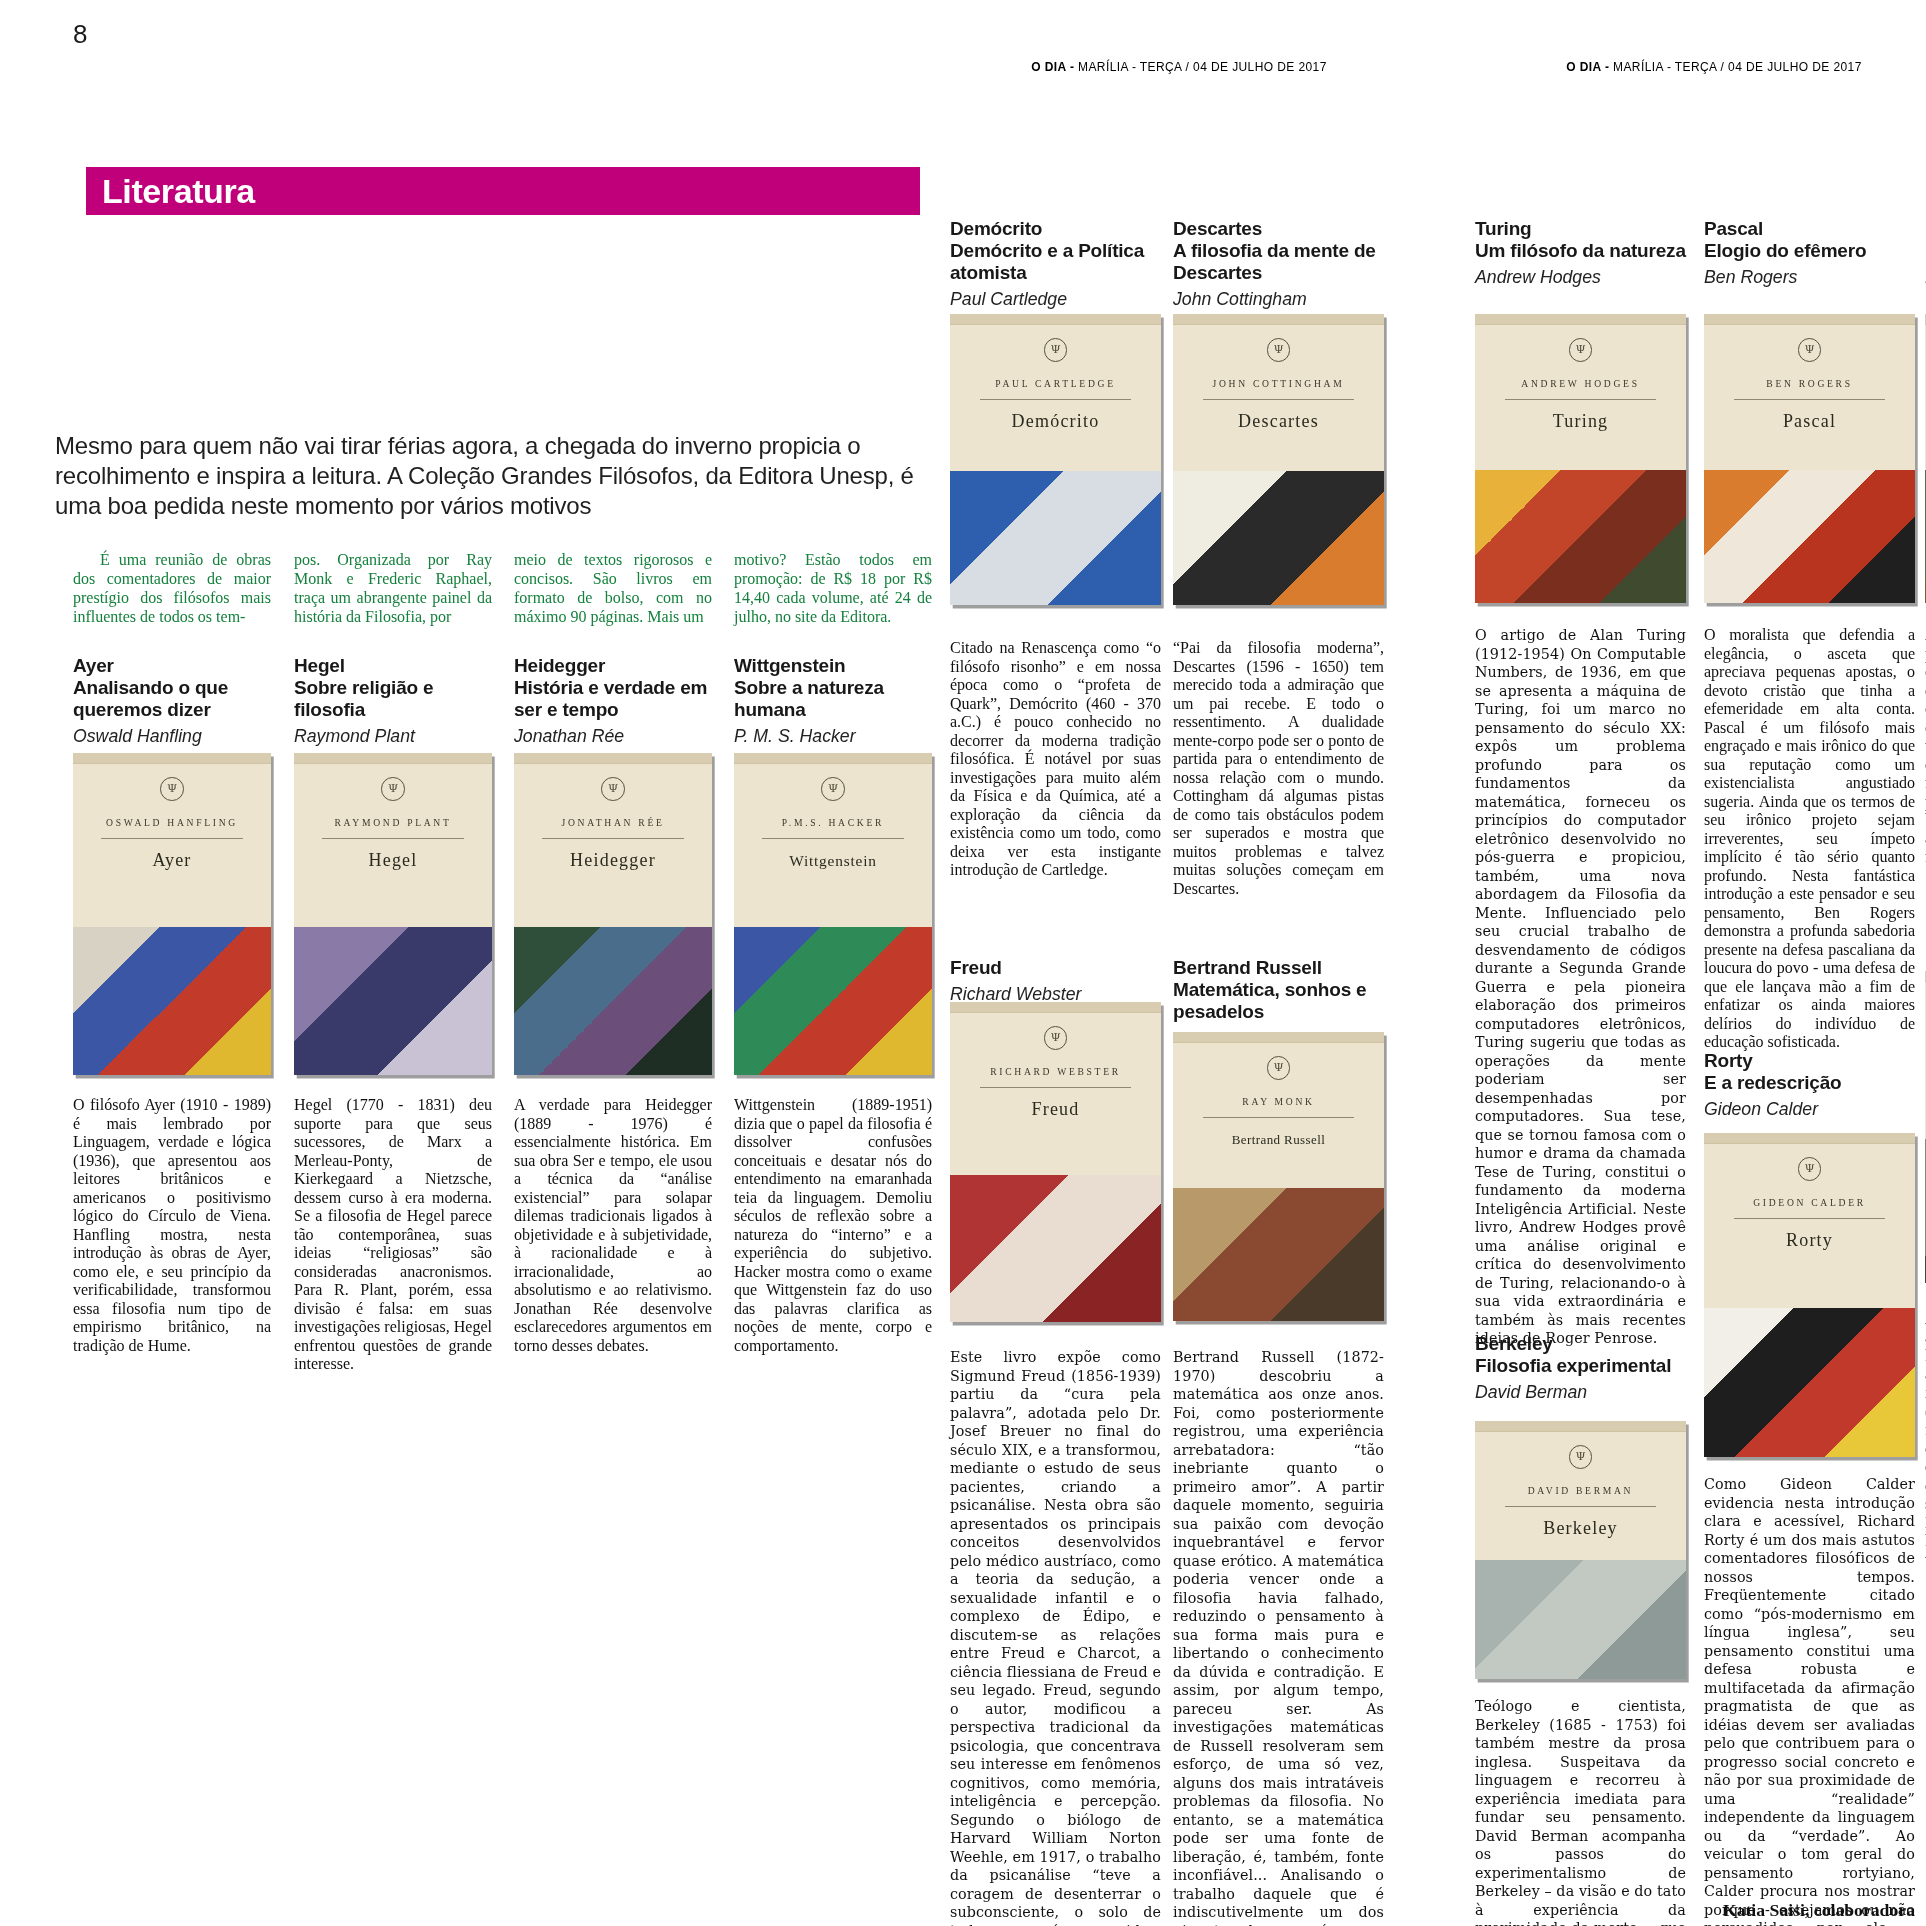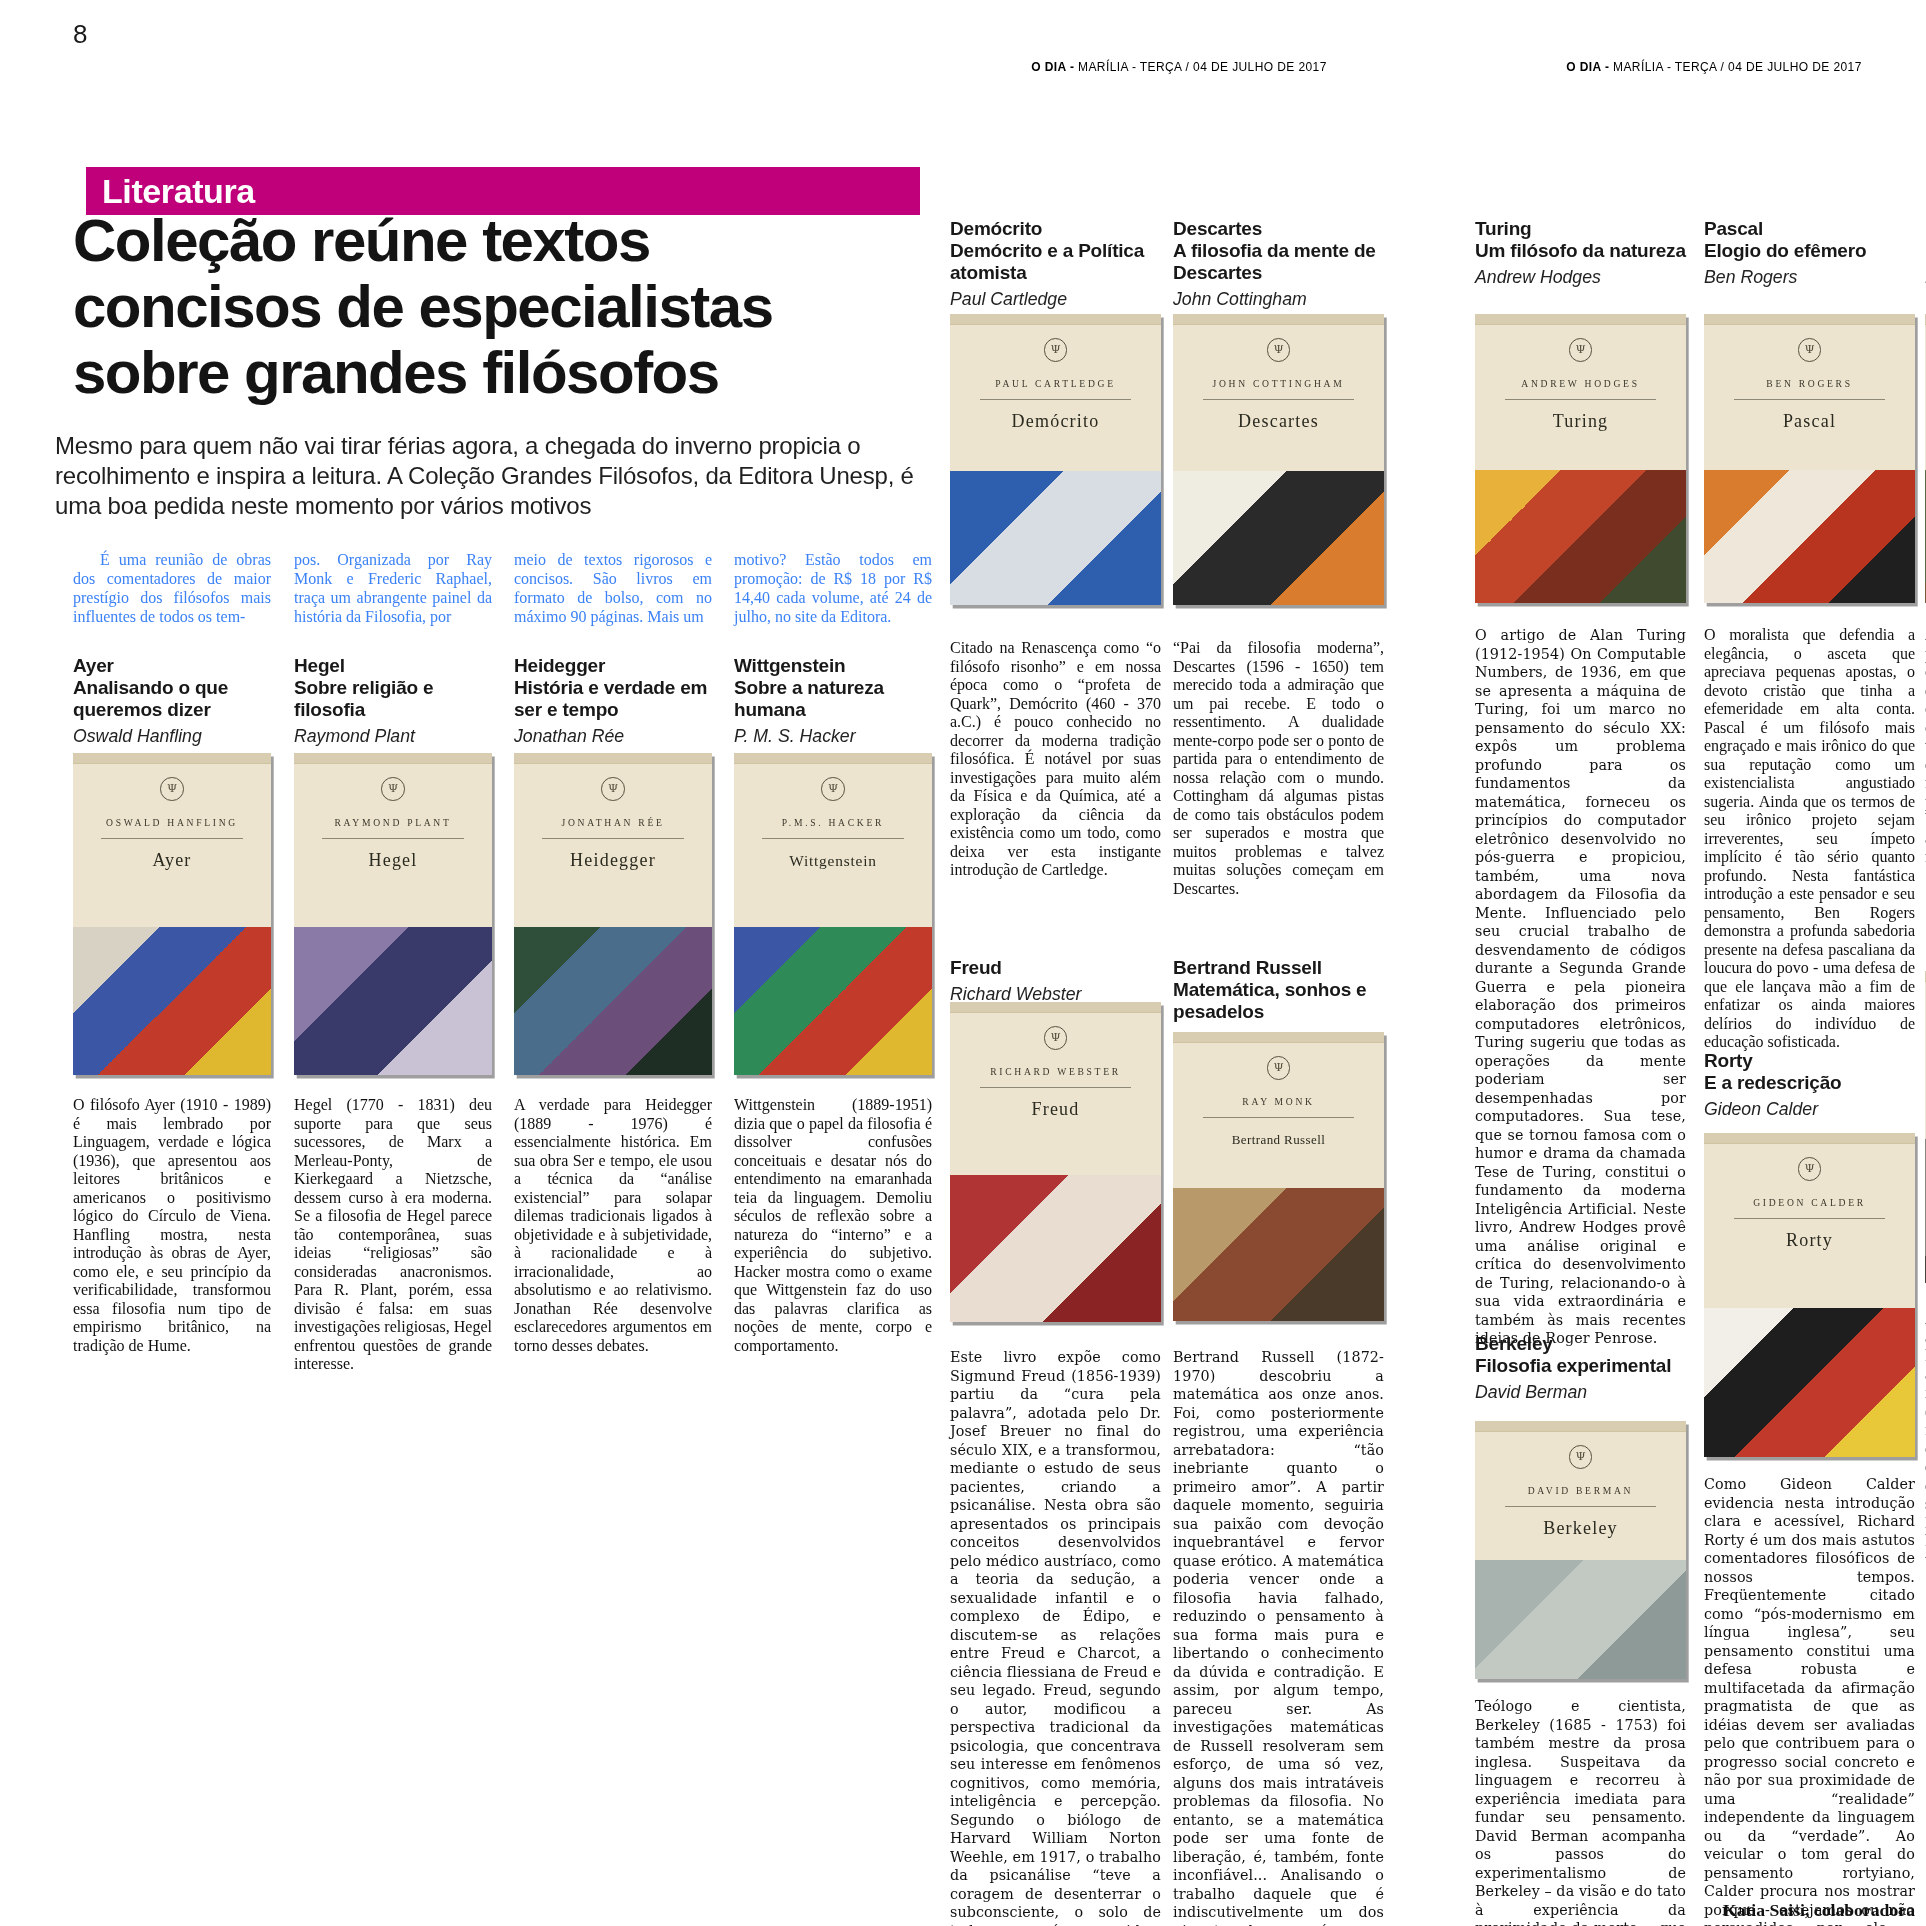--- a/index.html
+++ b/index.html
@@ -6,21 +6,21 @@
   #spread{position:relative;width:2879px;height:2056px;background:#ffffff;overflow:hidden;
           font-family:"Liberation Sans",sans-serif;color:#111;}
   .abs{position:absolute;}
   .pagenum{font:400 26px/26px "Liberation Sans",sans-serif;color:#1a1a1a;}
   .edition{font:400 12px/13px "Liberation Sans",sans-serif;color:#000000;letter-spacing:0.4px;white-space:nowrap;}
   .edition b{font-weight:700;}
   .banner{background:#c0007a;margin-top:20px;}
   .banner-label{font:700 34px/48px "Liberation Sans",sans-serif;color:#fff;padding-left:16px;letter-spacing:-0.4px;}
   .headline{font:700 60px/66px "Liberation Sans",sans-serif;color:#141414;letter-spacing:-1.5px;white-space:pre-line;}
   .deck{font:400 24px/30px "Liberation Sans",sans-serif;color:#1f1f1f;letter-spacing:-0.2px;}
-  .introcol{font:400 16px/19px "Liberation Serif",serif;text-align:justify;color:#3b82f6;}
+  .introcol{font:400 16px/19px "Liberation Serif",serif;text-align:justify;color:#15803d;}
   .indent{text-indent:27px;}
   .b-name,.b-title{font:700 19px/22px "Liberation Sans",sans-serif;color:#181818;letter-spacing:-0.2px;}
   .b-author{font:italic 400 17.7px/21px "Liberation Sans",sans-serif;color:#222;margin-top:4.6px;}
   .cover{background:#ece4cf;box-shadow:2.7px 3.5px 0 rgba(40,40,40,0.45);overflow:hidden;}
   .cover-top{height:10px;background:#d8cdb0;border-bottom:0.8px solid #cfc3a2;}
   .cover-logo{width:21.6px;height:21.6px;border:1.2px solid #55503e;border-radius:50%;margin:13px auto 0;
               display:flex;align-items:center;justify-content:center;
               font:400 11.6px/11.6px "DejaVu Serif",serif;color:#55503e;}
   .cover-author{text-align:center;font:400 9.6px/11.6px "Liberation Serif",serif;letter-spacing:2.7px;color:#3c382c;margin-top:16px;white-space:nowrap;}
   .cover-rule{width:72%;border-top:0.8px solid #8d8776;margin:10px auto 0;}
@@ -42,23 +42,20 @@
     <b>O DIA -</b><span> MARÍLIA - TERÇA / 04 DE JULHO DE 2017</span>
   </div>
   <div class="abs edition" style="left:1460px;top:61px;width:508px;text-align:center;">
     <b>O DIA -</b><span> MARÍLIA - TERÇA / 04 DE JULHO DE 2017</span>
   </div>
 
   <div class="abs banner" style="left:86px;top:147px;width:834px;height:48px;">
     <div class="banner-label">Literatura</div>
   </div>
 
-  <div class="abs headline" style="left:73px;top:208px;width:886px;">Coleção reúne textos
-concisos de especialistas
-sobre grandes filósofos</div>
   <div class="abs deck" style="left:55px;top:431px;width:886px;">Mesmo para quem não vai tirar férias agora, a chegada do inverno propicia o recolhimento e inspira a leitura. A Coleção Grandes Filósofos, da Editora Unesp, é uma boa pedida neste momento por vários motivos</div>
 
   <div class="abs introcol indent" style="left:73px;top:550px;width:198px;">É uma reunião de obras dos comentadores de maior prestígio dos filósofos mais influentes de todos os tem-</div>
   <div class="abs introcol" style="left:294px;top:550px;width:198px;">pos. Organizada por Ray Monk e Frederic Raphael, traça um abrangente painel da história da Filosofia, por</div>
   <div class="abs introcol" style="left:514px;top:550px;width:198px;">meio de textos rigorosos e concisos. São livros em formato de bolso, com no máximo 90 páginas. Mais um</div>
   <div class="abs introcol" style="left:734px;top:550px;width:198px;">motivo? Estão todos em promoção: de R$ 18 por R$ 14,40 cada volume, até 24 de julho, no site da Editora.</div>
 
   <div id="books-root">
       <div class="abs" style="left: 73px; top: 655px; width: 198px;">
         <div class="b-name">Ayer</div>

